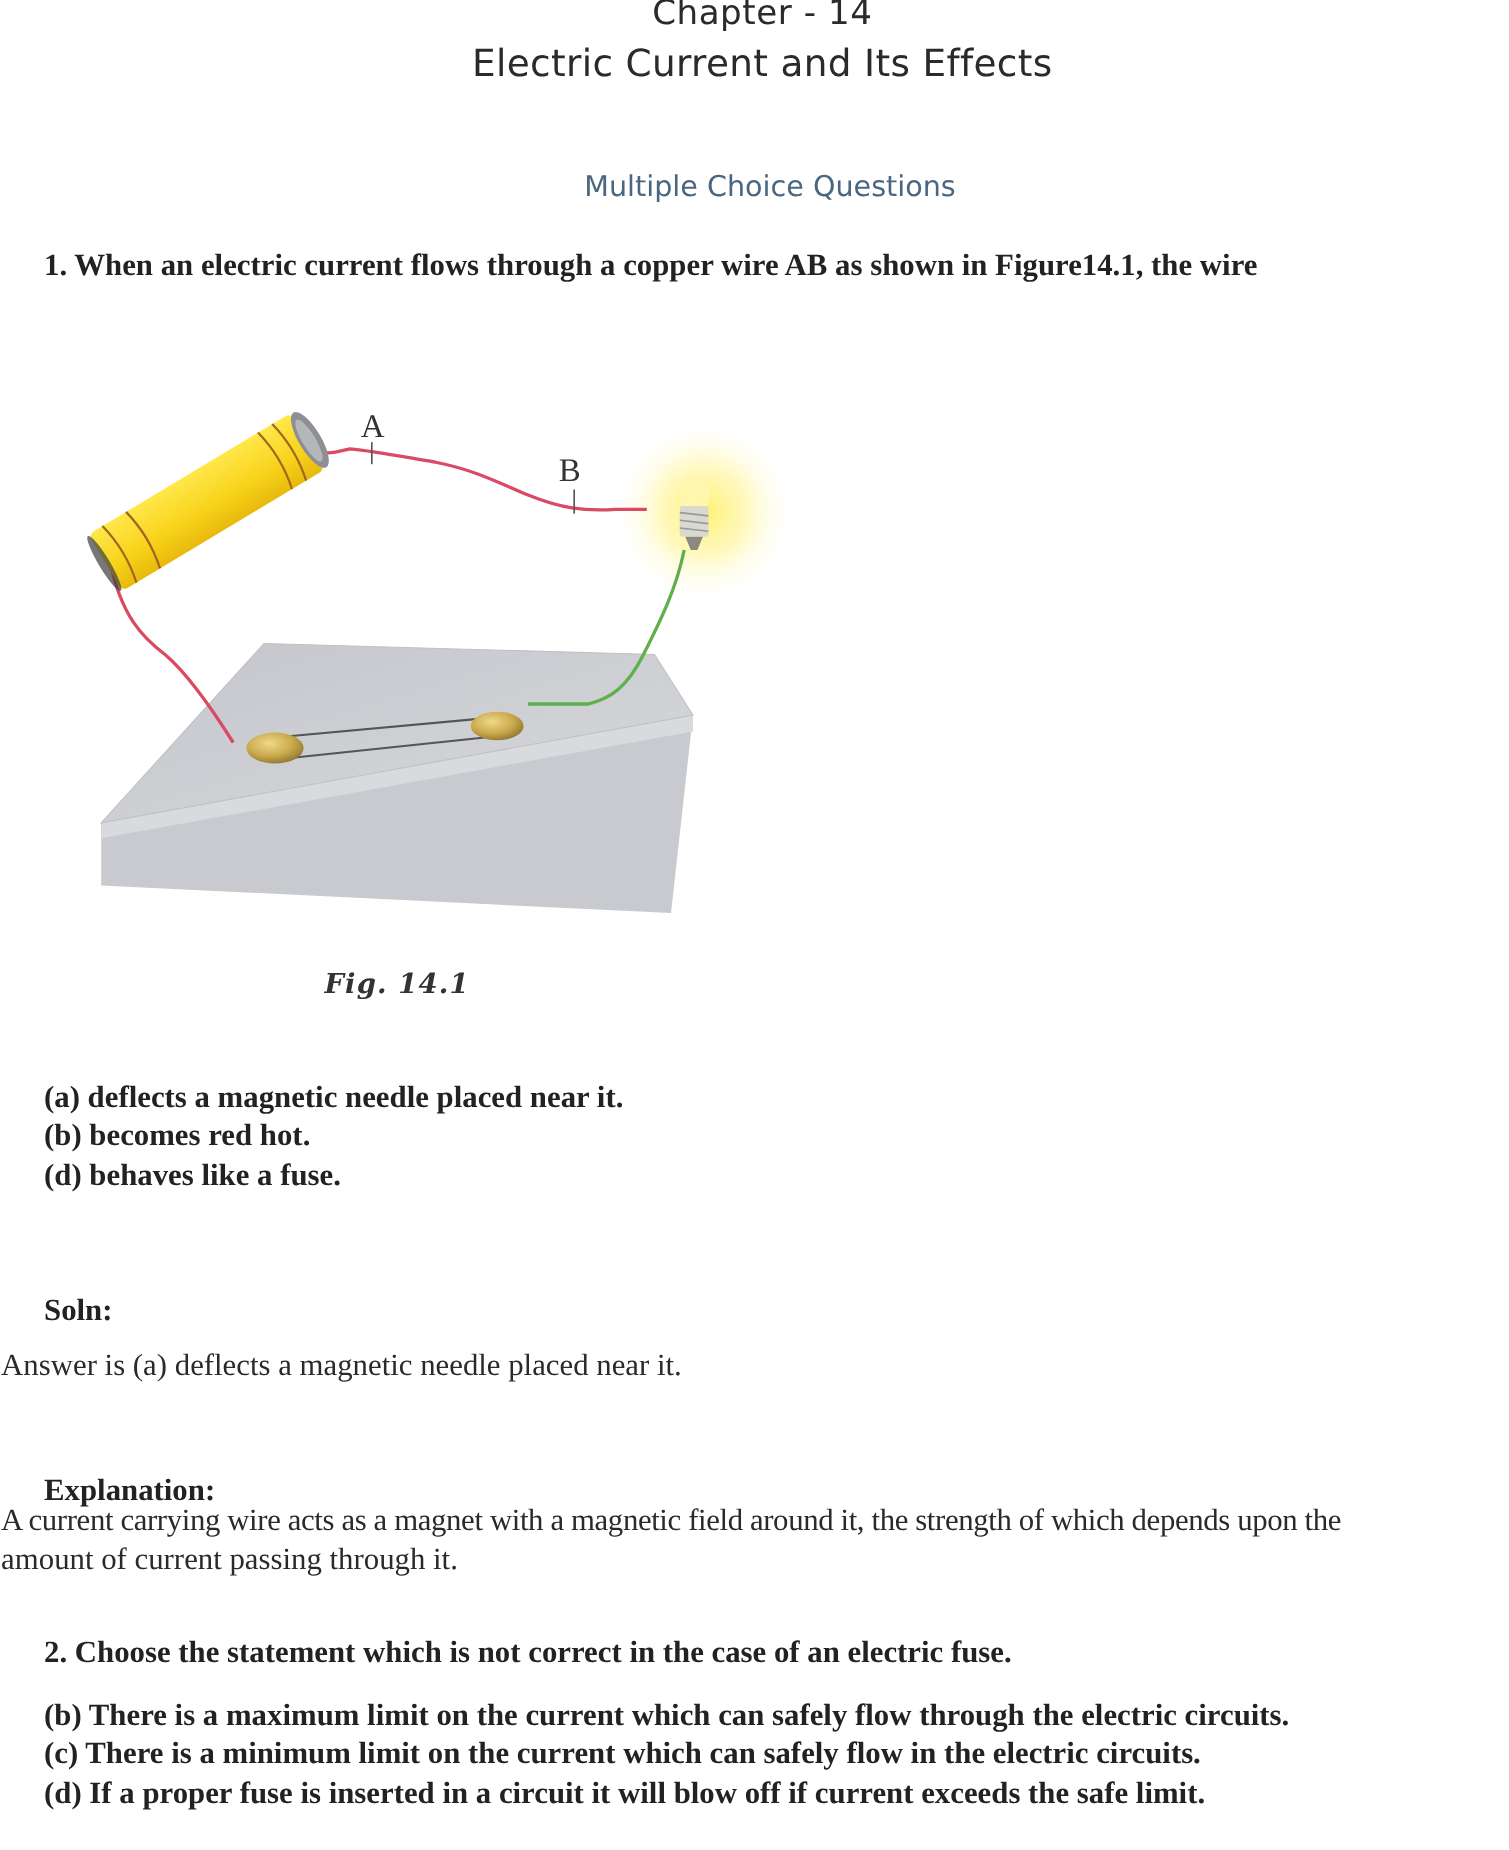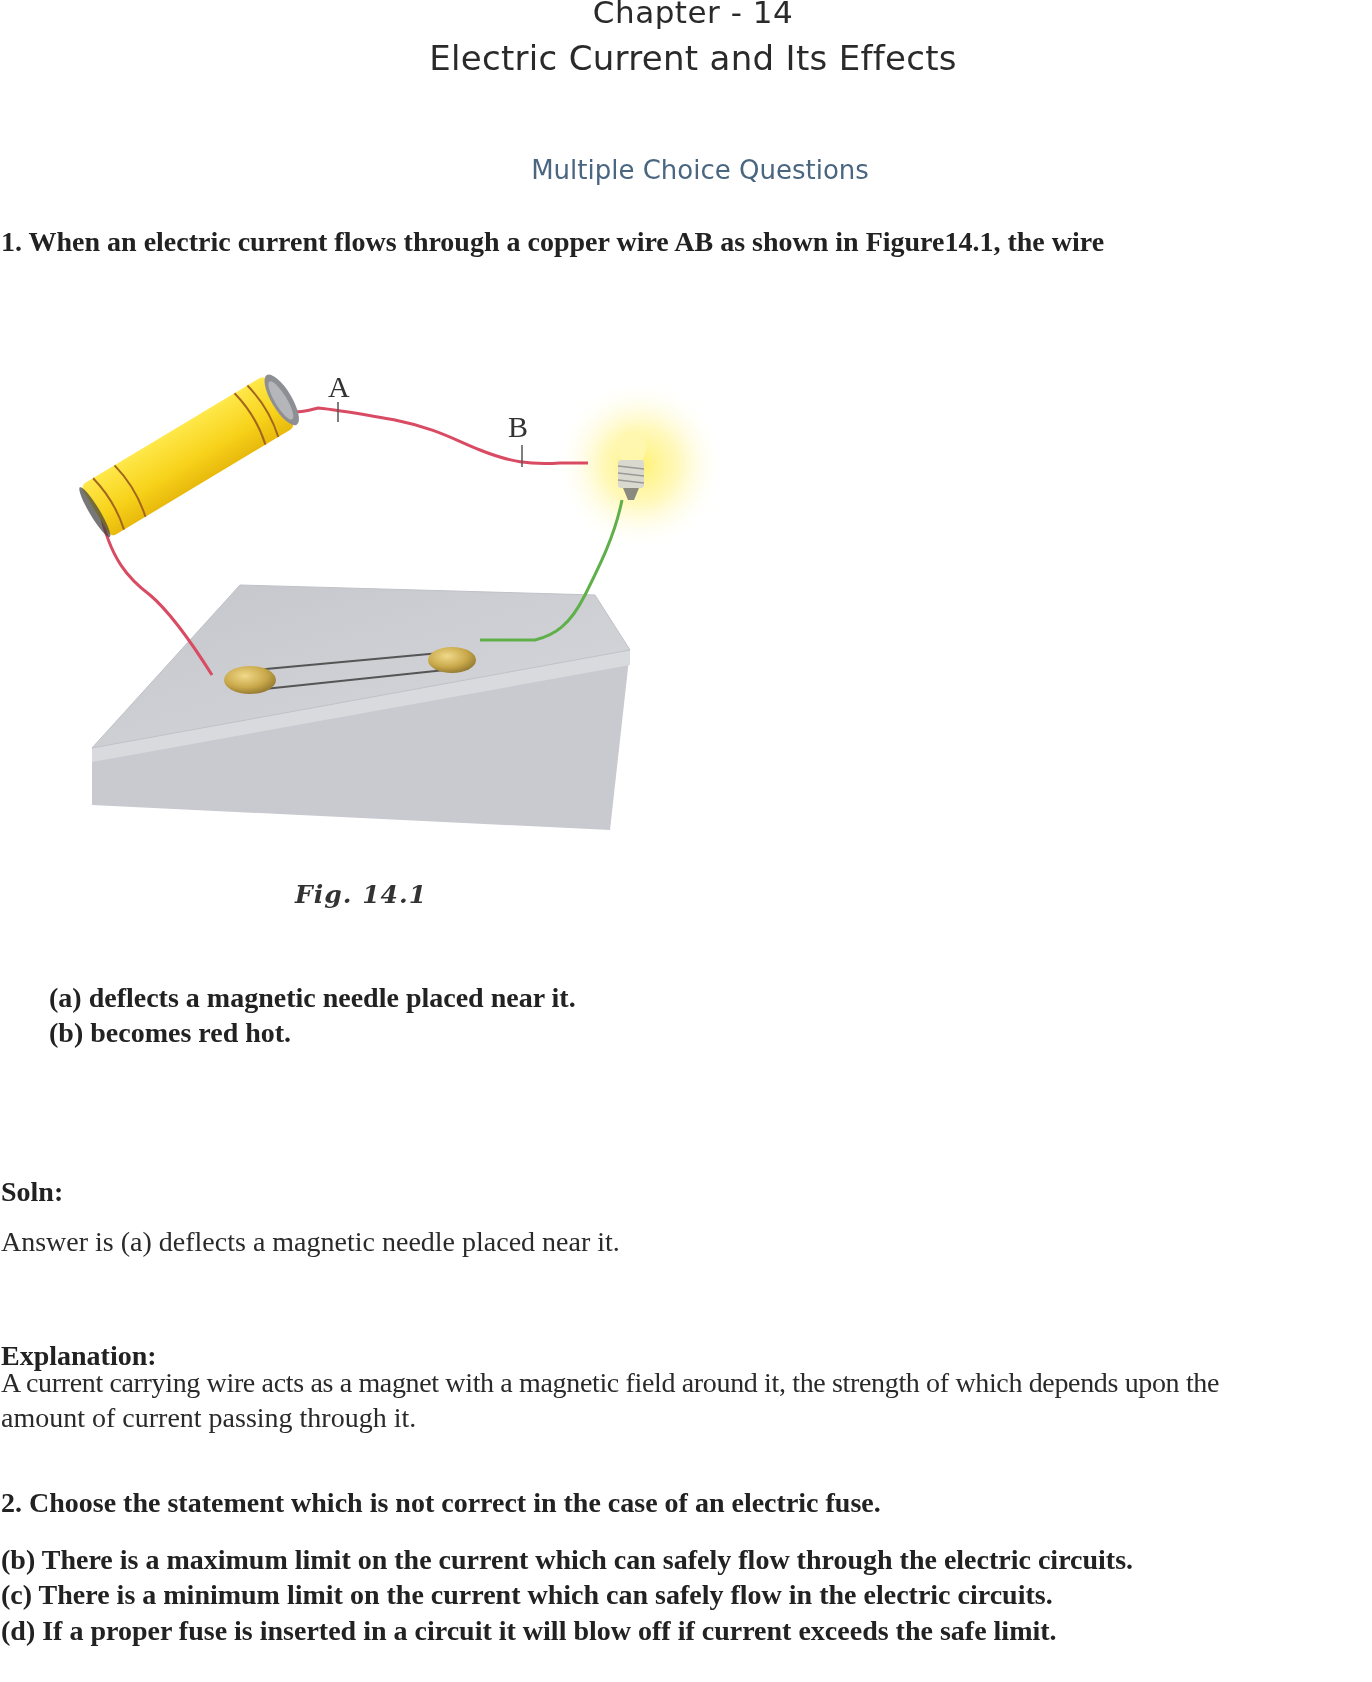--- a/index.html
+++ b/index.html
@@ -5,21 +5,21 @@
   html, body { margin: 0; padding: 0; background: #ffffff; }
   body { width: 1372px; height: 1682px; position: relative; overflow: hidden; color: #1a1a1a; }
   .abs { position: absolute; }
   .chapter { left: 0; width: 1386px; top: -6px; text-align: center;
     font-family: "DejaVu Sans", sans-serif; font-size: 31px; color: #2a2a2a; letter-spacing: 0.5px; }
   .title { left: 0; width: 1386px; top: 38px; text-align: center;
     font-family: "DejaVu Sans", sans-serif; font-size: 34px; color: #2a2a2a; letter-spacing: 0.3px; }
   .section { left: 0; width: 1400px; top: 155px; text-align: center;
     font-family: "DejaVu Sans", sans-serif; font-size: 26px; color: #4a6680; }
   .serif { font-family: "Liberation Serif", serif; font-size: 28px; white-space: nowrap; left: 1px; }
-  .bold { font-weight: bold; color: #222; }
+  .bold { font-weight: bold; color: #222; padding-left: 39px; }
   .reg { font-weight: normal; color: #2a2a2a; }
   .figure { left: 40px; top: 350px; width: 720px; height: 560px; }
   .caption { left: 295px; top: 880px; font-family: "DejaVu Serif", serif; font-style: italic;
     font-weight: bold; font-size: 25px; color: #333; letter-spacing: 1px; }
   .optlist div { height: 35.3px; line-height: 35px; }
 </style>
 </head>
 <body>
 
 <div class="abs chapter">Chapter - 14</div>
@@ -106,23 +106,24 @@
       <path d="M583,138 L599,138 L594,150 L588,150 Z" fill="#8a8a80"></path>
     </g>
 
     <text x="288" y="47" font-family="Liberation Serif, serif" font-size="30" fill="#333">A</text>
     <text x="468" y="87" font-family="Liberation Serif, serif" font-size="30" fill="#333">B</text>
   </svg>
 </div>
 
 <div class="abs caption">Fig. 14.1</div>
 
-<div class="abs serif bold optlist" style="top:980px;margin-left:48px;">
+<div class="abs serif bold optlist" style="top:980px;">
   <div>(a) deflects a magnetic needle placed near it.</div>
   <div>(b) becomes red hot.</div>
+  <div>(d) behaves like a fuse.</div>
 </div>
 
 <div class="abs serif bold" style="top:1156px;margin-top:20px;">Soln:</div>
 <div class="abs serif reg" style="top:1226px;">Answer is (a) deflects a magnetic needle placed near it.</div>
 <div class="abs serif bold" style="top:1296px;margin-top:44px;">Explanation:</div>
 <div class="abs serif reg" style="top:1367px; letter-spacing:-0.35px;">A current carrying wire acts as a magnet with a magnetic field around it, the strength of which depends upon the</div>
 <div class="abs serif reg" style="top:1402px;">amount of current passing through it.</div>
 
 <div class="abs serif bold" style="top:1487px;">2. Choose the statement which is not correct in the case of an electric fuse.</div>
 <div class="abs serif bold optlist" style="top:1542px;">

